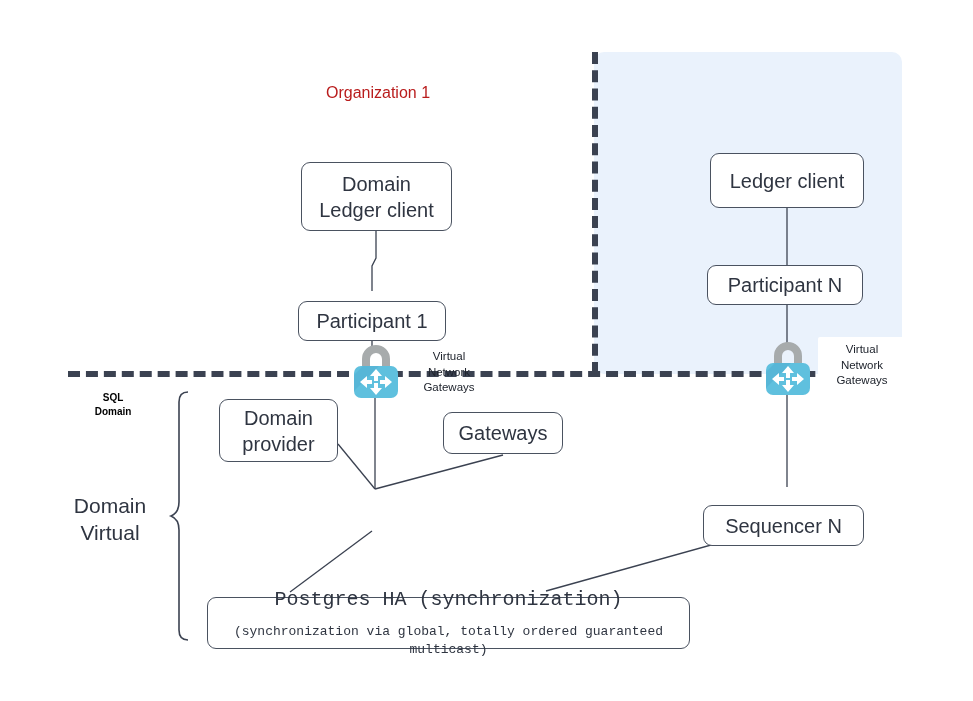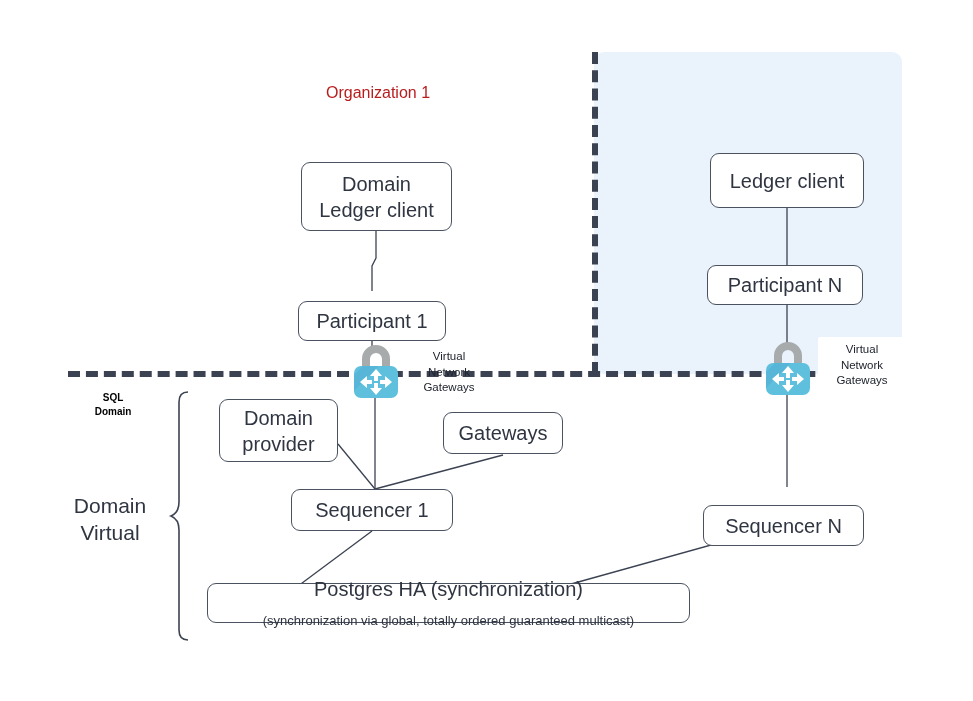--- a/index.html
+++ b/index.html
@@ -157,37 +157,34 @@
 
   <div class="node" style="left:219px; top:399px; width:119px; height:63px;">
     <span>Domain</span>
     <span>provider</span>
   </div>
 
   <div class="node" style="left:443px; top:412px; width:120px; height:42px;">
     <span>Gateways</span>
   </div>
 
-  <div class="node" style="left:291px; top:489px; width:162px; height:42px;">
-    <span>Sequencer 1</span>
-  </div>
 
   <div class="node" style="left:710px; top:153px; width:154px; height:55px;">
     <span>Ledger client</span>
   </div>
 
   <div class="node" style="left:707px; top:265px; width:156px; height:40px;">
     <span>Participant N</span>
   </div>
 
   <div class="node" style="left:703px; top:505px; width:161px; height:41px;">
     <span>Sequencer N</span>
   </div>
 
-  <div class="node" style="left:207px; top:583px; width:483px; height:40px;">
+  <div class="node" style="left:207px; top:597px; width:483px; height:52px;font-family:Liberation Mono, monospace;">
     <span>Postgres HA (synchronization)</span>
     <span class="sub">(synchronization via global, totally ordered guaranteed multicast)</span>
   </div>
 
   <div class="lock-wrap" style="left:345px; top:336px; width:62px; height:62px;">
     <svg width="62" height="62" viewBox="0 0 62 62">
       <path d="M17 32 V23 a14 14 0 0 1 28 0 V32 h-8 V23 a6 6 0 0 0 -12 0 V32 Z" fill="#a7abac"></path>
       <rect x="9" y="30" width="44" height="32" rx="7" ry="7" fill="#5fc0de"></rect>
       <path d="M9 55 L34 30 L18 30 L9 39 Z" fill="#56b4d6" opacity="0.85"></path>
       <g fill="#ffffff">

